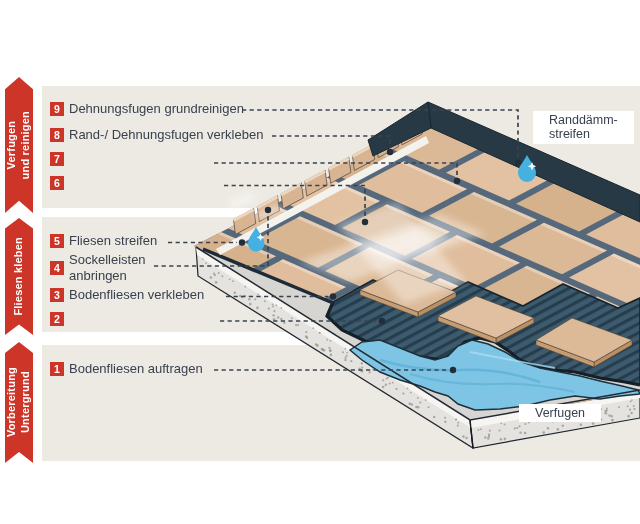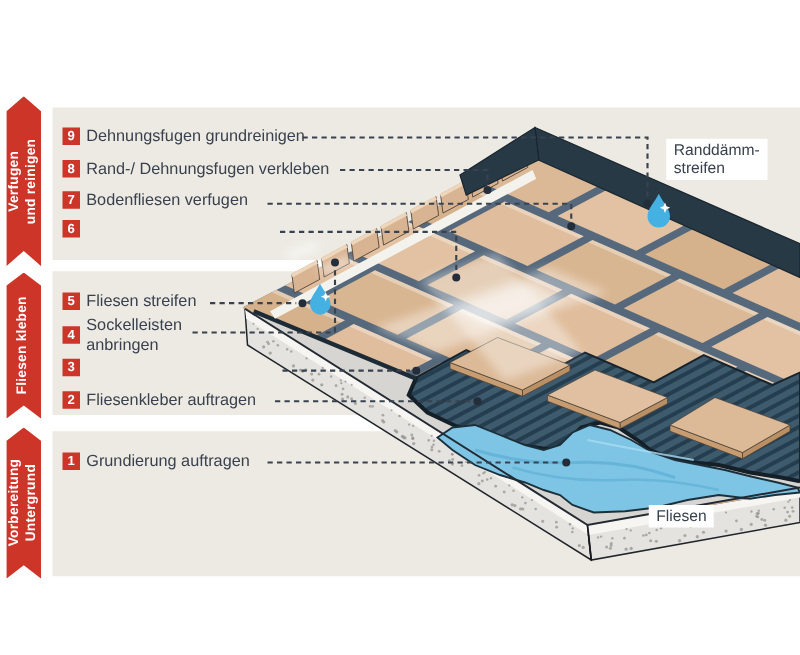--- a/index.html
+++ b/index.html
@@ -19,21 +19,21 @@
           color:#fff;font-size:11px;font-weight:bold;line-height:1.25;text-align:center;letter-spacing:.2px;}
   .step{position:absolute;display:flex;align-items:center;z-index:3;}
   .badge{width:14px;height:14px;background:#CE3529;color:#fff;font-size:10.5px;font-weight:bold;
          display:flex;align-items:center;justify-content:center;margin-right:5px;flex:none;}
   .step-label{font-size:13px;color:#39414E;white-space:pre-line;line-height:1.22;}
   #step-9{left:50px;top:101px;} #step-8{left:50px;top:127px;} #step-7{left:50px;top:152px;}
   #step-6{left:50px;top:176px;} #step-5{left:50px;top:233px;} #step-4{left:50px;top:252px;}
   #step-3{left:50px;top:287px;} #step-2{left:50px;top:312px;} #step-1{left:50px;top:361px;}
   #iso{position:absolute;left:0;top:0;z-index:2;pointer-events:none;}
   .anno{position:absolute;background:#ffffff;color:#39414E;font-size:12.5px;line-height:1.14;
-        padding:2px 6px;white-space:pre-line;z-index:4;}
+        padding:2px 16px;white-space:pre-line;z-index:4;}
   #anno-randdaemm{left:533px;top:111px;}
   #anno-estrich{left:519px;top:404px;}
 </style>
 </head>
 <body>
 
 <div id="stage">
 
   <div class="panel" id="panel-a"></div>
   <div class="panel" id="panel-b"></div>
@@ -440,43 +440,42 @@
   <div class="step" id="step-9">
     <span class="badge">9</span>
     <span class="step-label">Dehnungsfugen grundreinigen</span>
   </div>
   <div class="step" id="step-8">
     <span class="badge">8</span>
     <span class="step-label">Rand-/ Dehnungsfugen verkleben</span>
   </div>
   <div class="step" id="step-7">
     <span class="badge">7</span>
-    <span class="step-label">Bodenfliesen verfugen</span>
   </div>
   <div class="step" id="step-6">
     <span class="badge">6</span>
   </div>
   <div class="step" id="step-5">
     <span class="badge">5</span>
     <span class="step-label">Fliesen streifen</span>
   </div>
   <div class="step" id="step-4">
     <span class="badge">4</span>
     <span class="step-label">Sockelleisten
 anbringen</span>
   </div>
   <div class="step" id="step-3">
     <span class="badge">3</span>
+    <span class="step-label">Bodenfliesen verkleben</span>
   </div>
   <div class="step" id="step-2">
     <span class="badge">2</span>
-    <span class="step-label">Fliesenkleber auftragen</span>
   </div>
   <div class="step" id="step-1">
     <span class="badge">1</span>
-    <span class="step-label">Grundierung auftragen</span>
+    <span class="step-label">Bodenfliesen auftragen</span>
   </div>
 
   <div class="anno" id="anno-randdaemm">Randdämm-
 streifen</div>
-  <div class="anno" id="anno-estrich">Fliesen</div>
+  <div class="anno" id="anno-estrich">Verfugen</div>
 
 </div>
 
 </body></html>

